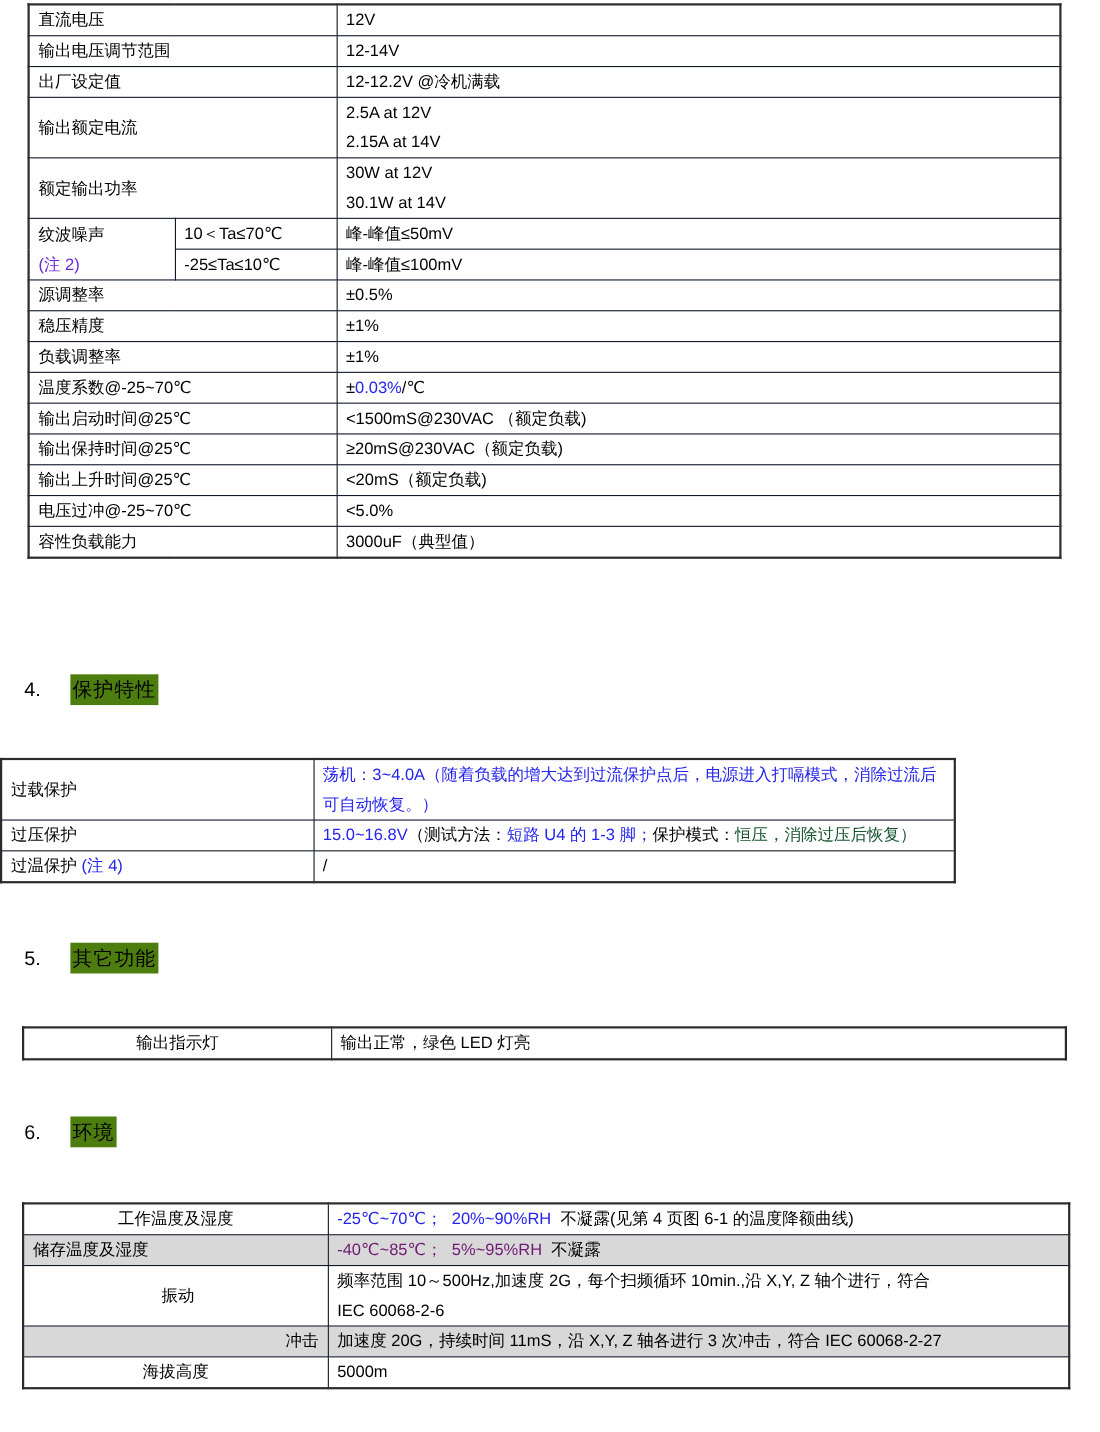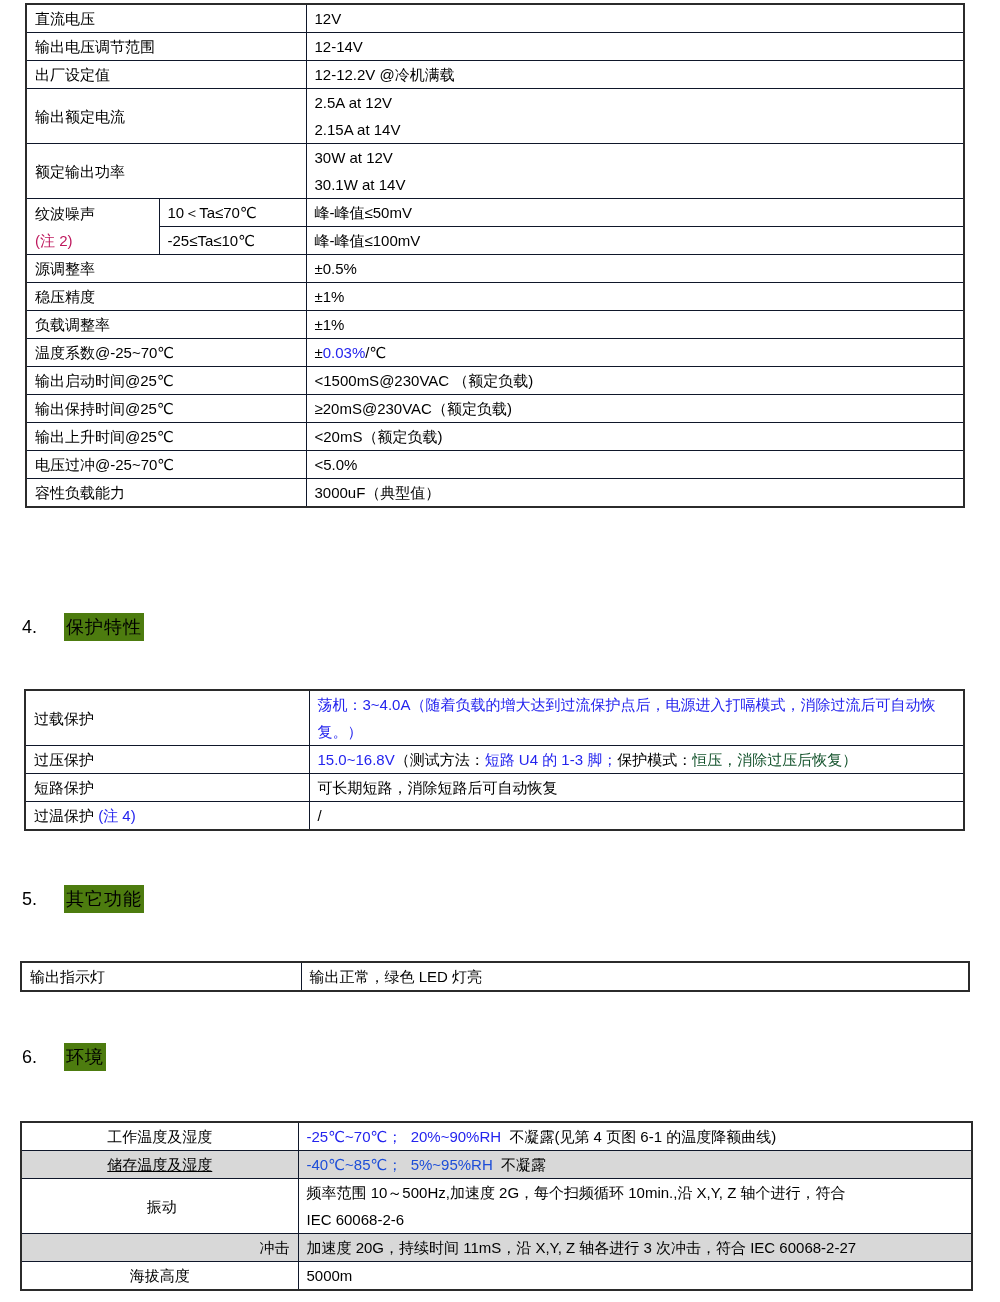--- a/index.html
+++ b/index.html
@@ -18,21 +18,21 @@
     font-size:15px;
     line-height:27px;
     height:27px;
     padding:0 8px;
     vertical-align:middle;
     overflow:hidden;
   }
   table.tbl td div{white-space:pre-wrap;}
   
   .spec{margin-left:25px;width:940px;}
-  .prot{margin-left:24px;width:941px;margin-top:48px;}
+  .prot{width:869px;margin-top:48px;}
   .func{margin-left:20px;width:950px;margin-top:48px;}
   .env{margin-left:20px;width:953px;margin-top:50px;}
   
   .heading{font-size:18px;margin-left:22px;display:flex;align-items:center;}
   .h4{margin-top:105px;}
   .h5{margin-top:54px;}
   .h6{margin-top:51px;}
   .hnum{display:inline-block;min-width:42px;}
   .htitle{background:#4d7c0f;padding:2px 2px;letter-spacing:1px;}
 </style>
@@ -86,21 +86,21 @@
             <div><span>额定输出功率</span></div>
           </td>
           <td>
             <div><span>30W at 12V</span></div>
             <div><span>30.1W at 14V</span></div>
           </td>
         </tr>
         <tr>
           <td rowspan="2">
             <div><span>纹波噪声</span></div>
-            <div><span style="color: #be185d;">(注 2)</span></div>
+            <div><span style="color: #6d28d9;">(注 2)</span></div>
           </td>
           <td>
             <div><span>10＜Ta≤70℃</span></div>
           </td>
           <td>
             <div><span>峰-峰值≤50mV</span></div>
           </td>
         </tr>
         <tr>
           <td>
@@ -207,28 +207,20 @@
         <tr>
           <td>
             <div><span>过压保护</span></div>
           </td>
           <td>
             <div><span style="color: rgb(36, 36, 238);">15.0~16.8V</span><span>（测试方法：</span><span style="color: rgb(36, 36, 238);">短路 U4 的 1-3 脚；</span><span>保护模式：</span><span style="color: #14532d;">恒压，消除过压后恢复）</span></div>
           </td>
         </tr>
         <tr>
           <td>
-            <div><span>短路保护</span></div>
-          </td>
-          <td>
-            <div><span>可长期短路，消除短路后可自动恢复</span></div>
-          </td>
-        </tr>
-        <tr>
-          <td>
             <div><span>过温保护 </span><span style="color: rgb(36, 36, 238);">(注 4)</span></div>
           </td>
           <td>
             <div><span>/</span></div>
           </td>
         </tr>
       </tbody>
   </table>
 
   <div class="heading h5">
@@ -236,21 +228,21 @@
     <span class="htitle">其它功能</span>
   </div>
 
   <table class="tbl func">
     <colgroup>
         <col style="width:280px">
         <col>
       </colgroup>
     <tbody>
         <tr>
-          <td style="">
+          <td style="text-align: center;">
             <div><span>输出指示灯</span></div>
           </td>
           <td>
             <div><span>输出正常，绿色 LED 灯亮</span></div>
           </td>
         </tr>
       </tbody>
   </table>
 
   <div class="heading h6">
@@ -266,25 +258,25 @@
     <tbody>
         <tr>
           <td style="text-align: center;">
             <div><span>工作温度及湿度</span></div>
           </td>
           <td>
             <div><span style="color: rgb(36, 36, 238);">-25℃~70℃；  20%~90%RH</span><span>  不凝露(见第 4 页图 6-1 的温度降额曲线)</span></div>
           </td>
         </tr>
         <tr style="background: rgb(216, 216, 216);">
-          <td style="text-align: center; text-decoration: underline;">
+          <td style="">
             <div><span>储存温度及湿度</span></div>
           </td>
           <td>
-            <div><span style="color: #1d4ed8;">-40℃~85℃；  5%~95%RH</span><span>  不凝露</span></div>
+            <div><span style="color: #701a75;">-40℃~85℃；  5%~95%RH</span><span>  不凝露</span></div>
           </td>
         </tr>
         <tr>
           <td style="text-align: center; padding-left: 12px;">
             <div><span>振动</span></div>
           </td>
           <td>
             <div><span>频率范围 10～500Hz,加速度 2G，每个扫频循环 10min.,沿 X,Y, Z 轴个进行，符合</span></div>
             <div><span>IEC 60068-2-6</span></div>
           </td>

